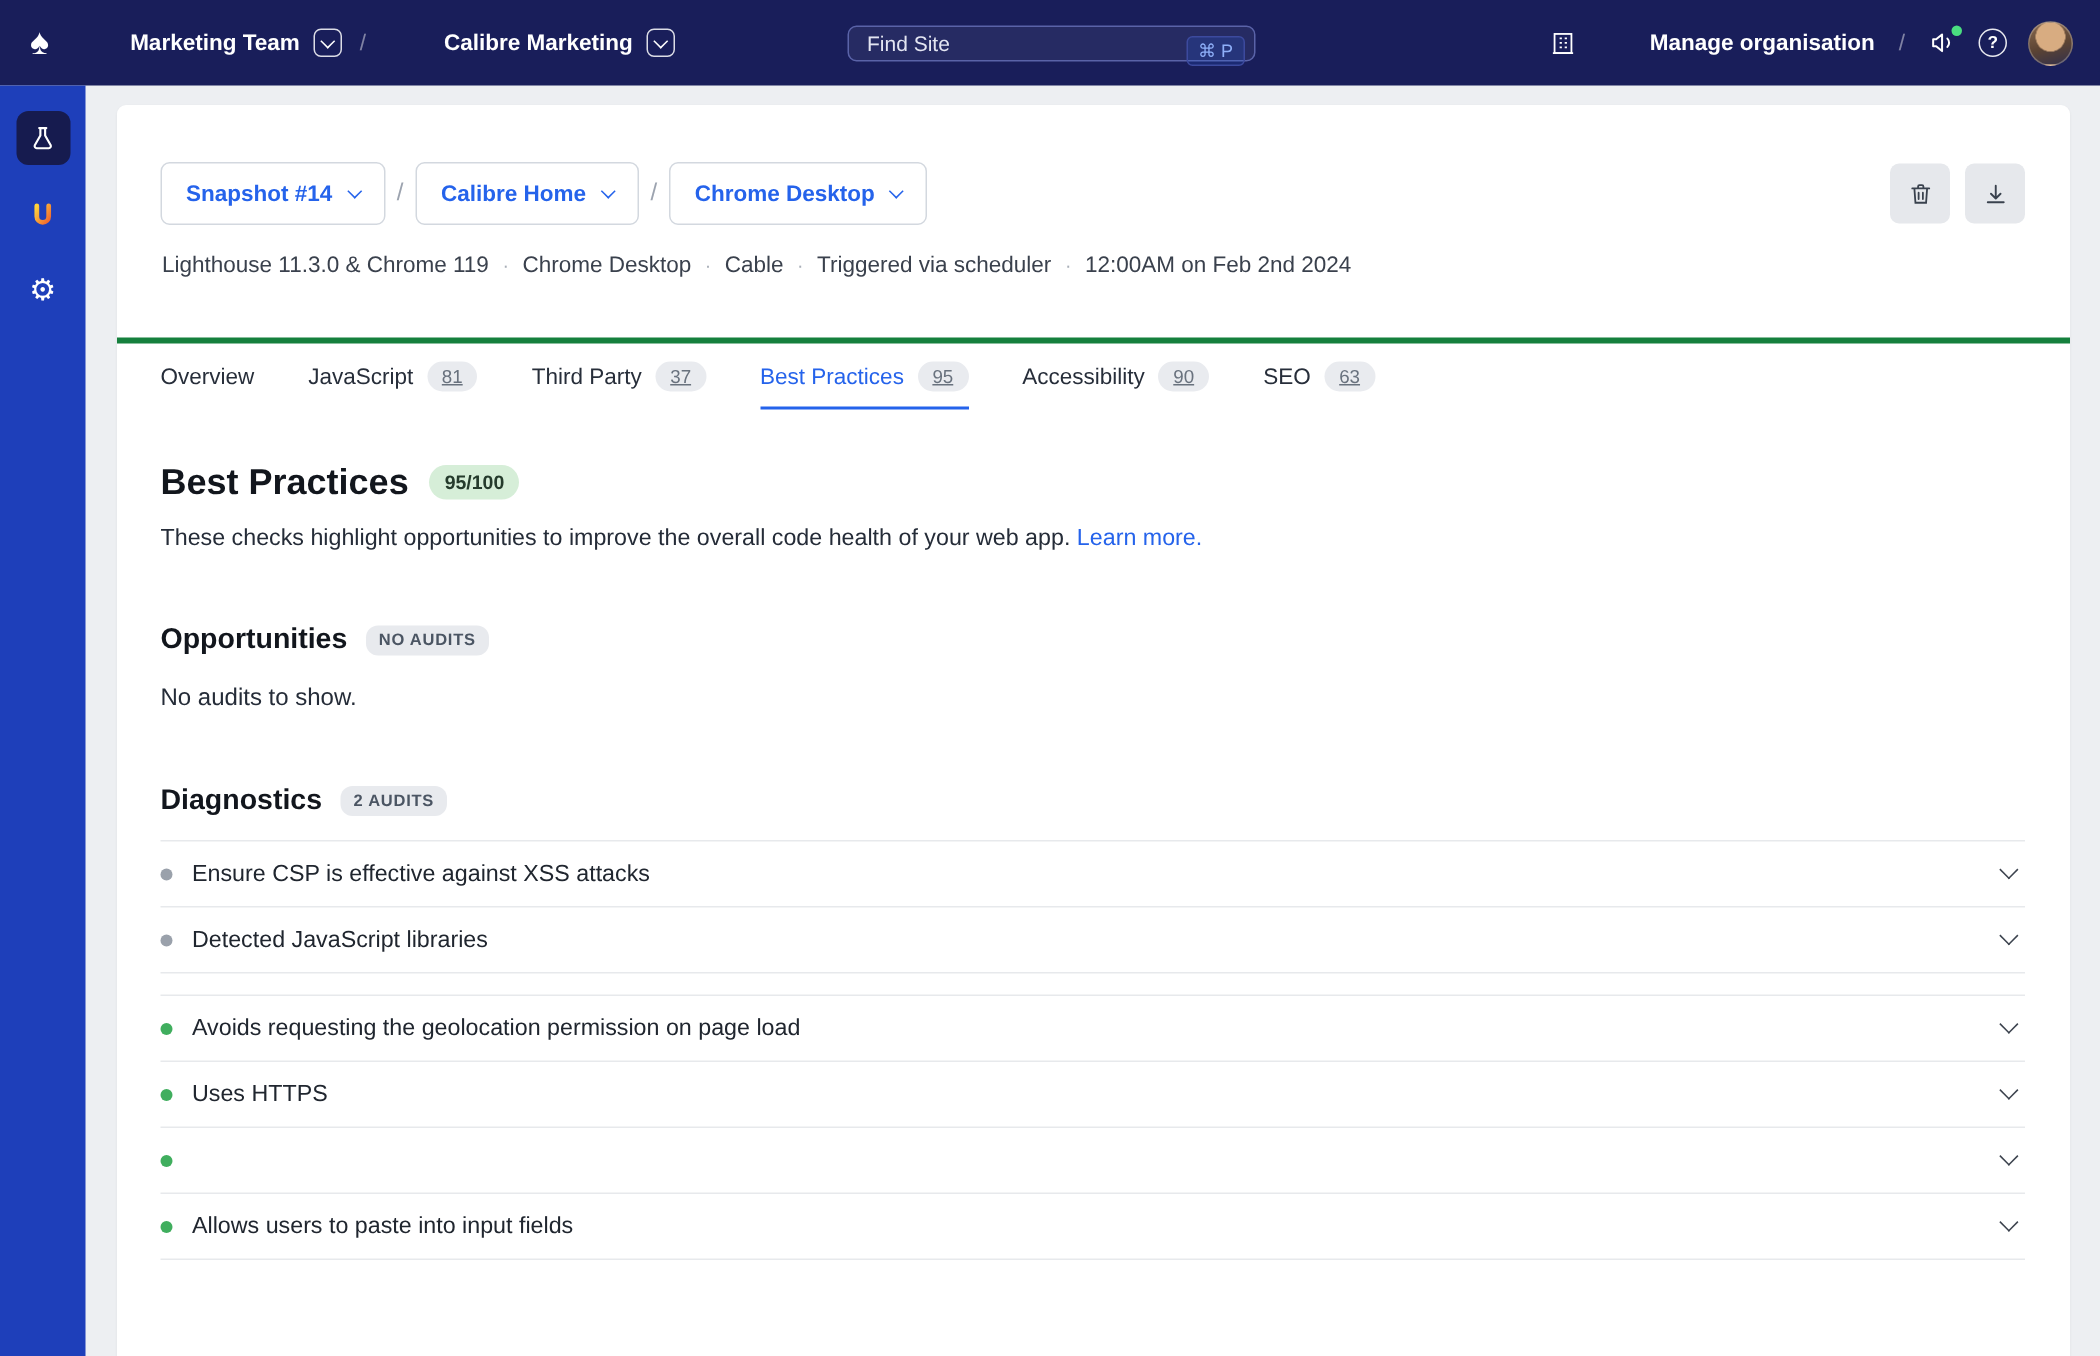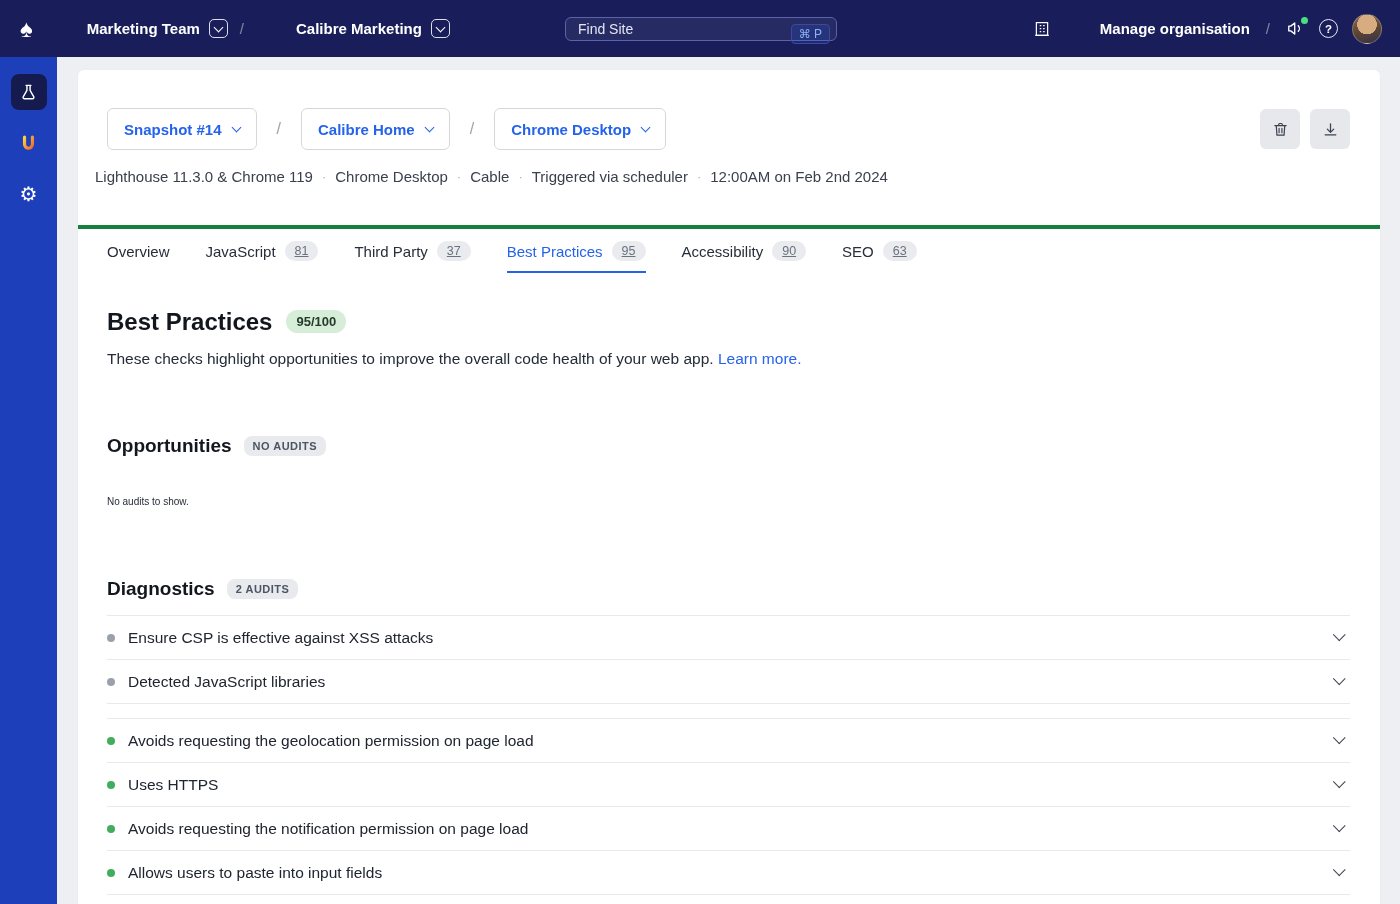--- a/index.html
+++ b/index.html
@@ -35,50 +35,50 @@
   .sidebar { width:57px; background:#1e3fba; display:flex; flex-direction:column; align-items:center; padding-top:17px; gap:15px; flex-shrink:0; }
   .side-tile { width:36px; height:36px; border-radius:8px; display:flex; align-items:center; justify-content:center; cursor:pointer; background:transparent; border:none; }
   .side-tile.active { background:#161b4f; }
   .gear-glyph { color:#fff; font-size:20px; line-height:1; }
 
   .main { flex:1; padding:13px 20px 0 21px; }
   .card { background:#fff; border-radius:6px 6px 0 0; height:100%; box-shadow:0 1px 2px rgba(16,24,40,.06); overflow:hidden; }
 
   
   .snapshot-bar { padding:38px 30px 0 29px; display:flex; align-items:center; justify-content:space-between; }
-  .crumbs { display:flex; align-items:center; gap:20px; }
+  .crumbs { display:flex; align-items:center; gap:8px; }
   .dd { height:42px; display:flex; align-items:center; gap:11px; padding:0 16px; border:1px solid #d3d8df; border-radius:6px; background:#fff; color:#2563eb; font-weight:700; font-size:15px; cursor:pointer; font-family:inherit; }
   .dd .chev { border-color:#2563eb; width:7px; height:7px; margin-top:-4px; }
   .crumb-slash { color:#9ca3af; font-size:16px; }
   .actions { display:flex; gap:10px; }
   .icon-btn { width:40px; height:40px; border:none; border-radius:6px; background:#e6e8ec; display:flex; align-items:center; justify-content:center; cursor:pointer; }
 
-  .meta { margin:16px 0 38px 0; padding:0 30px 0 17px; font-size:15px; color:#3a414d; line-height:21px; display:flex; align-items:center; flex-wrap:wrap; }
+  .meta { margin:16px 0 38px 0; padding:0 30px 0 30px; font-size:15px; color:#3a414d; line-height:21px; display:flex; align-items:center; flex-wrap:wrap; }
   .meta-sep { color:#a9afb8; margin:0 9px; font-size:13px; }
 
   
   .tabs { display:flex; gap:36px; padding:0 29px; border-top:4px solid #15803d; height:48px; }
   .tab { position:relative; display:flex; align-items:center; gap:9px; background:none; border:none; cursor:pointer; font-family:inherit; font-size:15px; color:#272e3a; height:100%; }
   .tab.active { color:#2563eb; font-weight:500; }
   .tab.active::after { content:""; position:absolute; left:0; right:0; bottom:0; height:2.5px; background:#2563eb; }
   .tab-badge { background:#e9ebef; color:#69727e; font-size:12.5px; padding:3px 10px; border-radius:999px;text-decoration:underline; }
 
   
   .content { padding:0 30px 0 29px; }
   .title-row { margin-top:34px; display:flex; align-items:center; gap:14px; }
   h1 { font-size:24px; line-height:29px; color:#12161d; font-weight:700; }
   .pill-score { background:#d6eed8; color:#253b2c; font-size:13px; font-weight:600; padding:4px 10px; border-radius:999px; }
   .desc { margin-top:12px; font-size:15.5px; line-height:21px; color:#252c38; }
   .link { color:#2563eb; text-decoration:none; cursor:pointer; }
 
-  .sec-head { margin-top:65px; display:flex; align-items:center; gap:12px;text-align:right; }
+  .sec-head { margin-top:46px; display:flex; align-items:center; gap:12px;text-align:right; }
   h2 { font-size:19px; line-height:24px; color:#12161d; font-weight:700; }
   .pill-audits { font-size:11px; font-weight:700; letter-spacing:.5px; padding:4px 9px; border-radius:8px; background:#e8eaee; color:#4b5563; }
   .pill-audits.green { background:#cdecd2; color:#2b4f36; }
-  .empty-msg { margin-top:33px; font-size:10px; line-height:21px; color:#252c38; }
+  .empty-msg { margin-top:16px; font-size:16px; line-height:21px; color:#252c38; }
 
   .audit-list { margin-top:14px; border-bottom:1px solid #e7e9ec; }
   .audit-row { height:44px; display:flex; align-items:center; gap:13px; border-top:1px solid #e7e9ec; cursor:pointer; }
   .dot { width:8px; height:8px; border-radius:50%; flex-shrink:0; }
   .dot.gray { background:#9aa1ab; }
   .dot.green { background:#40ae5e; }
   .audit-label { font-size:15.5px; color:#20262f; }
   .row-chev { margin-left:auto; margin-right:7px; width:8.5px; height:8.5px; border-right:1.8px solid #3c434e; border-bottom:1.8px solid #3c434e; transform:rotate(45deg) translate(-2px,-2px); }
 </style>
 </head>
@@ -265,21 +265,20 @@
             <span class="audit-label">Avoids requesting the geolocation permission on page load</span>
             <i class="row-chev"></i>
           </div>
           <div class="audit-row">
             <span class="dot green"></span>
             <span class="audit-label">Uses HTTPS</span>
             <i class="row-chev"></i>
           </div>
           <div class="audit-row">
             <span class="dot green"></span>
-            <span class="audit-label">Avoids requesting the notification permission on page load</span>
             <i class="row-chev"></i>
           </div>
           <div class="audit-row">
             <span class="dot green"></span>
             <span class="audit-label">Allows users to paste into input fields</span>
             <i class="row-chev"></i>
           </div>
         </div>
       </div>
 

